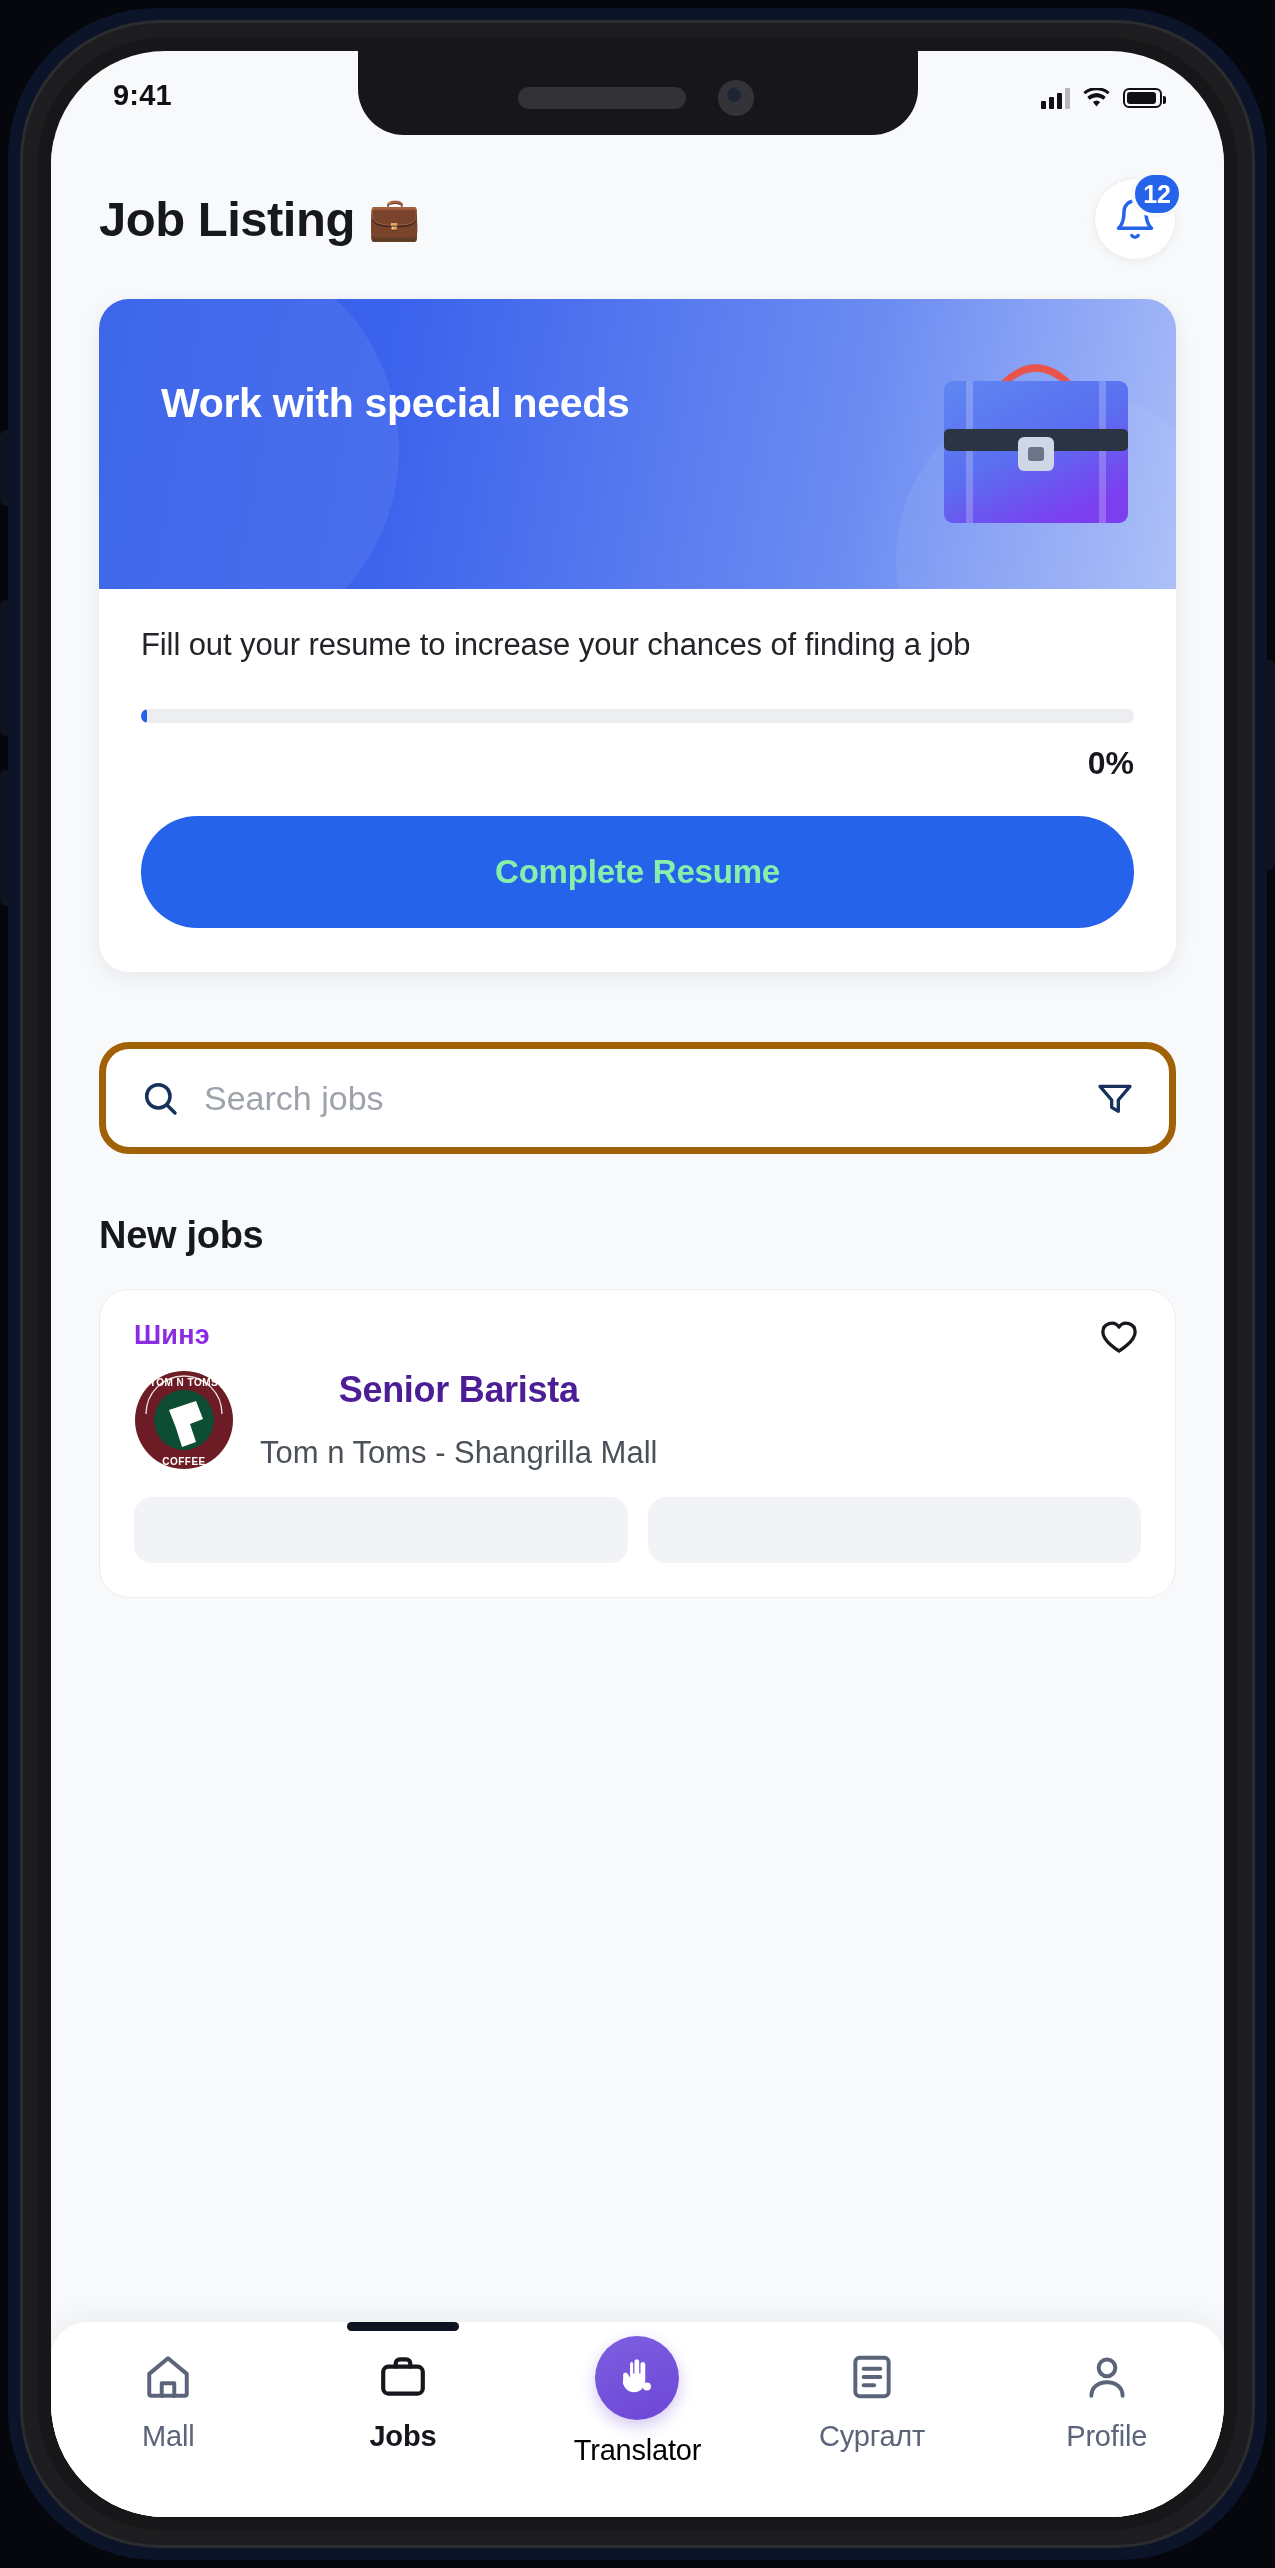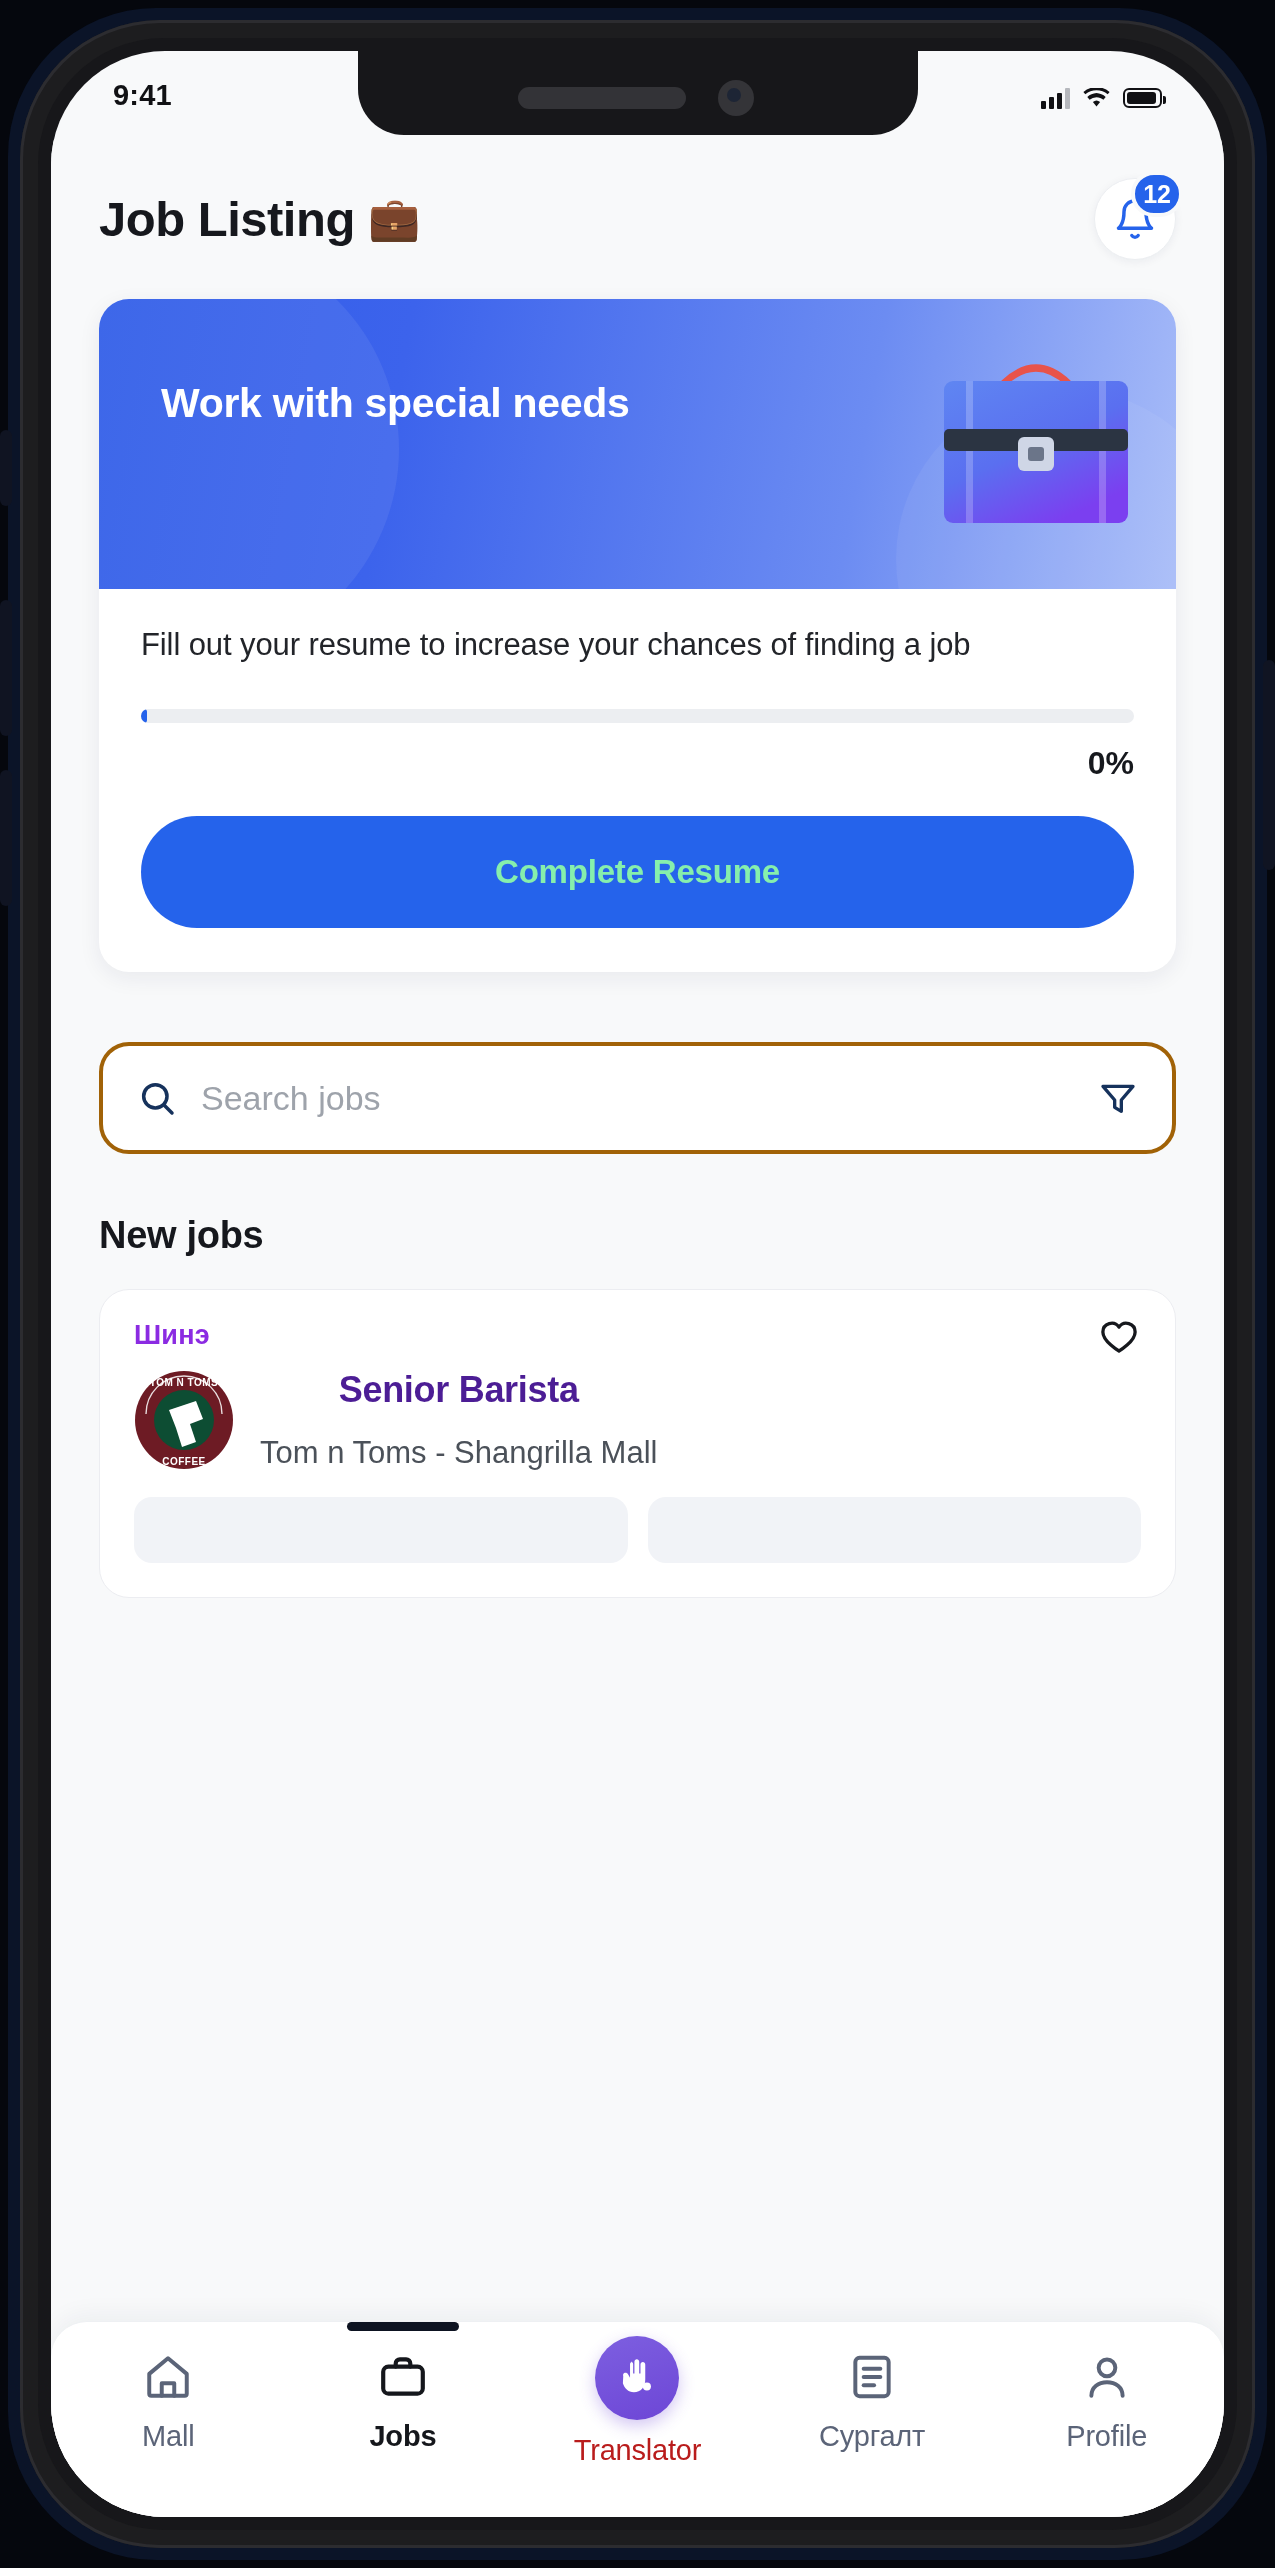--- a/index.html
+++ b/index.html
@@ -220,21 +220,21 @@
     font-size: 33px; font-weight:700;
     font-family:"Liberation Sans",sans-serif;
     letter-spacing: -0.2px;
     cursor:pointer;
   }
 
   
   .search-row {
     margin: 70px 48px 0 48px;
     height: 112px;
-    background:#fff; border:4px solid #a16207;
+    background:#fff; border:7px solid #a16207;
     border-radius: 30px;
     display:flex; align-items:center;
     padding: 0 34px;
     gap: 24px;
   }
   .search-input {
     flex:1; border:none; outline:none;
     font-size: 34px; color:#16181d;
     font-family:"Liberation Sans",sans-serif;
     background:transparent;
@@ -311,21 +311,21 @@
     position:absolute; top:-26px; left:50%; transform:translateX(-50%);
     width: 112px; height: 9px; background:#0d1321; border-radius: 5px;
   }
   .nav-fab {
     width: 84px; height: 84px; border-radius:50%;
     background: linear-gradient(160deg,#7d5fe0 0%,#6d46d6 100%);
     display:flex; align-items:center; justify-content:center;
     box-shadow: 0 6px 16px rgba(109,70,214,.3);
     margin-top:-12px;
   }
-  .nav-item.translator .nav-label { color:#b91c1c; }
+  .nav-item.translator .nav-label { color:#000000; }
 
   
   .home-bar {
     position:absolute; bottom: 16px; left:50%;
     transform:translateX(-50%);
     width: 320px; height: 10px; border-radius:5px;
     background:#16181d; opacity:.0;
   }
 </style>
 </head>

